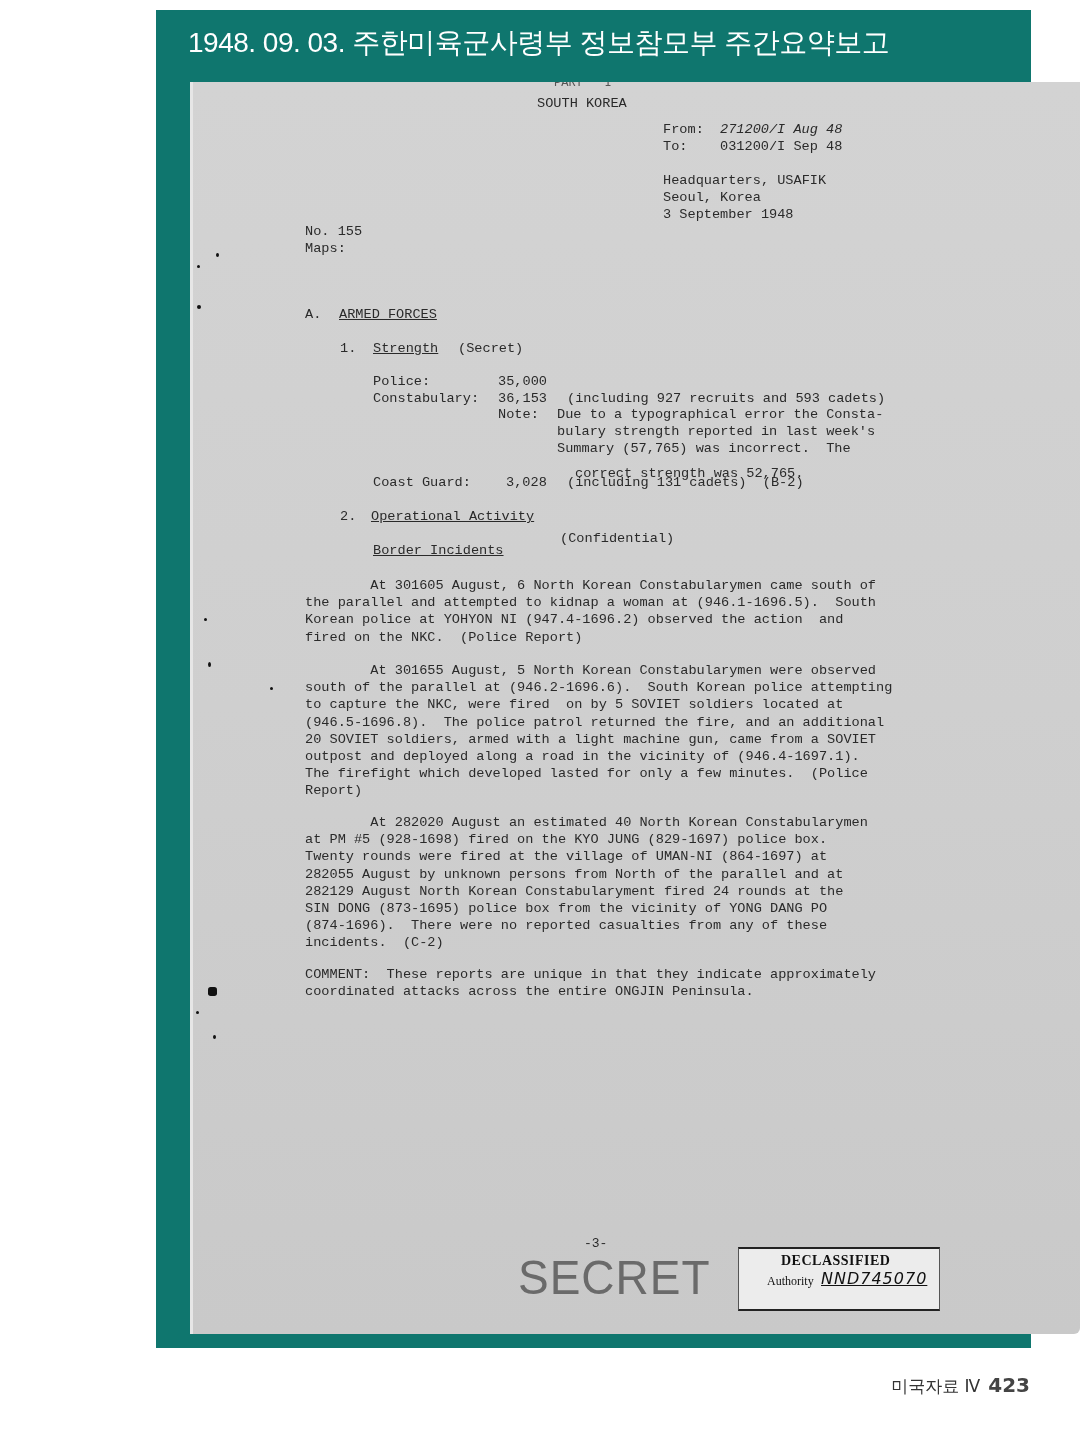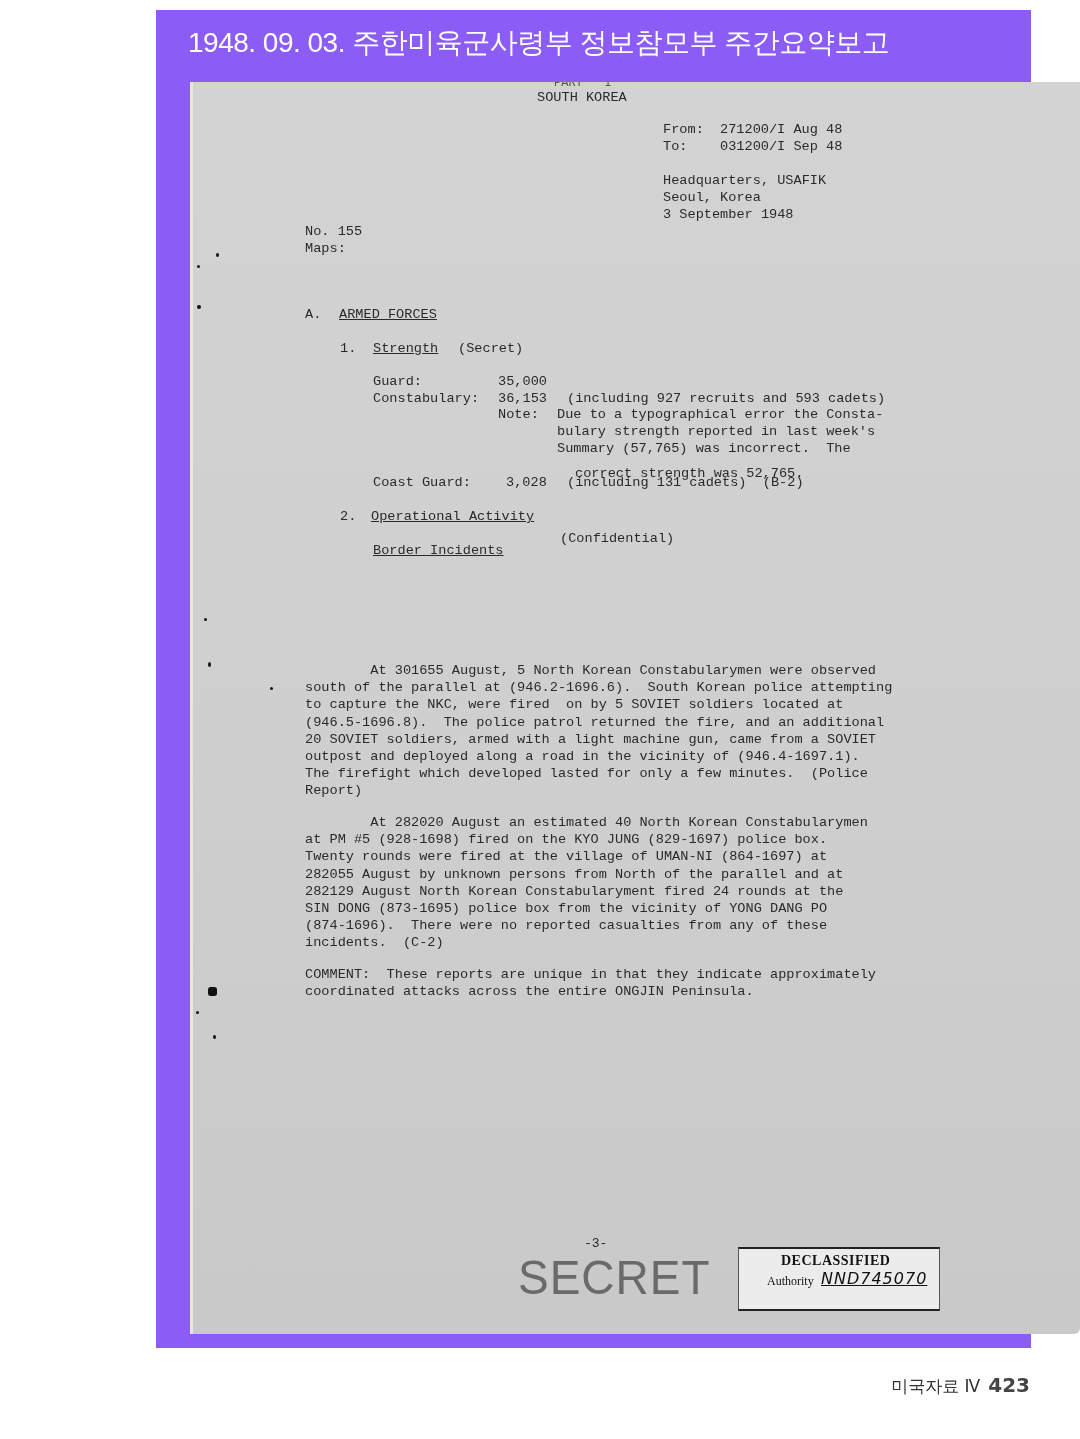--- a/index.html
+++ b/index.html
@@ -1,21 +1,21 @@
 <!DOCTYPE html>
 <html><head>
 <meta charset="utf-8">
 <style>
   html, body { margin: 0; padding: 0; }
   body {
     width: 1080px; height: 1439px; background: #ffffff; position: relative; overflow: hidden;
     font-family: "DejaVu Sans", sans-serif;
   }
   .frame {
-    position: absolute; left: 156px; top: 10px; width: 875px; height: 1338px; background: #8b5cf6;
+    position: absolute; left: 156px; top: 10px; width: 875px; height: 1338px; background: #0f766e;
   }
   .frame-title {
     position: absolute; left: 32px; top: 14px; color: #fff;
     font-family: "Liberation Sans", sans-serif; font-size: 28px; letter-spacing: -0.5px;
     white-space: nowrap;
   }
   .paper {
     position: absolute; left: 34px; top: 72px; width: 890px; height: 1252px;
     background: linear-gradient(180deg, #d3d3d3 0%, #cfcfcf 50%, #c9c9c9 100%);
     border-bottom-right-radius: 6px;
@@ -52,42 +52,42 @@
 </style>
 </head>
 <body>
 
 <div class="frame">
   <div class="frame-title">1948. 09. 03. 주한미육군사령부 정보참모부 주간요약보고</div>
 
   <div class="paper">
 
     <div class="abs" style="left:364px; top:-6px; font-size:12px; color:#555;">PART   I</div>
-    <div class="abs" style="left:347px; top:8px;font-family:Liberation Mono, monospace;">SOUTH KOREA</div>
+    <div class="abs" style="left:347px; top:14px;font-family:Liberation Mono, monospace;">SOUTH KOREA</div>
 
     <div class="abs" style="left:473px; top:40px;">From:</div>
-    <div class="abs" style="left:530px; top:40px;">271200/I Aug 48</div>
+    <div class="abs" style="left:530px; top:40px;font-style:italic;">271200/I Aug 48</div>
     <div class="abs" style="left:473px; top:57px;">To:</div>
     <div class="abs" style="left:530px; top:57px;">031200/I Sep 48</div>
 
     <div class="abs" style="left:473px; top:91px;">Headquarters, USAFIK</div>
     <div class="abs" style="left:473px; top:108px;">Seoul, Korea</div>
     <div class="abs" style="left:473px; top:125px;">3 September 1948</div>
 
     <div class="abs" style="left:115px; top:142px;">No. 155</div>
     <div class="abs" style="left:115px; top:159px;">Maps:</div>
 
     <div class="abs" style="left:115px; top:225px;">A.</div>
     <div class="abs ul" style="left:149px; top:225px;">ARMED FORCES</div>
 
     <div class="abs" style="left:150px; top:259px;">1.</div>
     <div class="abs ul" style="left:183px; top:259px;">Strength</div>
     <div class="abs" style="left:268px; top:259px;">(Secret)</div>
 
-    <div class="abs" style="left:183px; top:292px;">Guard:</div>
+    <div class="abs" style="left:183px; top:292px;">Police:</div>
     <div class="abs" style="left:308px; top:292px;">35,000</div>
 
     <div class="abs" style="left:183px; top:309px;">Constabulary:</div>
     <div class="abs" style="left:308px; top:309px;">36,153</div>
     <div class="abs" style="left:377px; top:309px;">(including 927 recruits and 593 cadets)</div>
 
     <div class="abs" style="left:308px; top:325px;">Note:</div>
     <div class="abs" style="left:367px; top:325px;">Due to a typographical error the Consta-</div>
     <div class="abs" style="left:367px; top:342px;">bulary strength reported in last week's</div>
     <div class="abs" style="left:367px; top:359px;">Summary (57,765) was incorrect.  The</div>
@@ -96,20 +96,24 @@
     <div class="abs" style="left:183px; top:393px;font-family:Liberation Mono, monospace;">Coast Guard:</div>
     <div class="abs" style="left:316px; top:393px;">3,028</div>
     <div class="abs" style="left:377px; top:393px;">(including 131 cadets)  (B-2)</div>
 
     <div class="abs" style="left:150px; top:427px;">2.</div>
     <div class="abs ul" style="left:181px; top:427px;">Operational Activity</div>
     <div class="abs" style="left:370px; top:449px;">(Confidential)</div>
 
     <div class="abs ul" style="left:183px; top:461px;">Border Incidents</div>
 
+    <div class="para" style="top:495px;">        At 301605 August, 6 North Korean Constabularymen came south of
+the parallel and attempted to kidnap a woman at (946.1-1696.5).  South
+Korean police at YOHYON NI (947.4-1696.2) observed the action  and
+fired on the NKC.  (Police Report)</div>
     <div class="para" style="top:580px;">        At 301655 August, 5 North Korean Constabularymen were observed
 south of the parallel at (946.2-1696.6).  South Korean police attempting
 to capture the NKC, were fired  on by 5 SOVIET soldiers located at
 (946.5-1696.8).  The police patrol returned the fire, and an additional
 20 SOVIET soldiers, armed with a light machine gun, came from a SOVIET
 outpost and deployed along a road in the vicinity of (946.4-1697.1).
 The firefight which developed lasted for only a few minutes.  (Police
 Report)</div>
     <div class="para" style="top:732px;">        At 282020 August an estimated 40 North Korean Constabularymen
 at PM #5 (928-1698) fired on the KYO JUNG (829-1697) police box.

